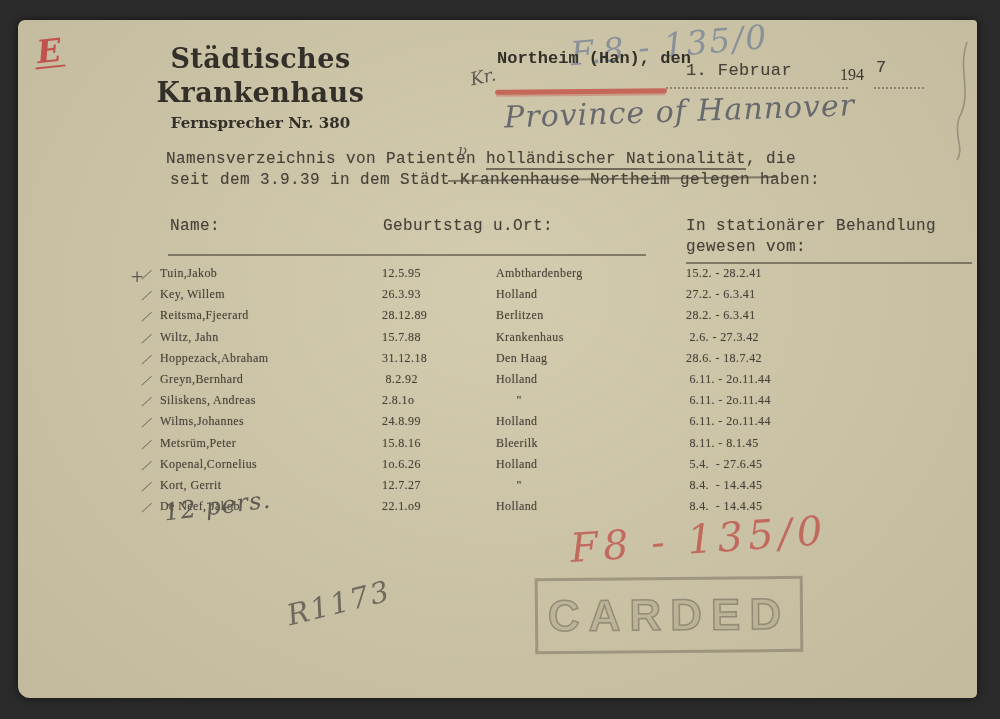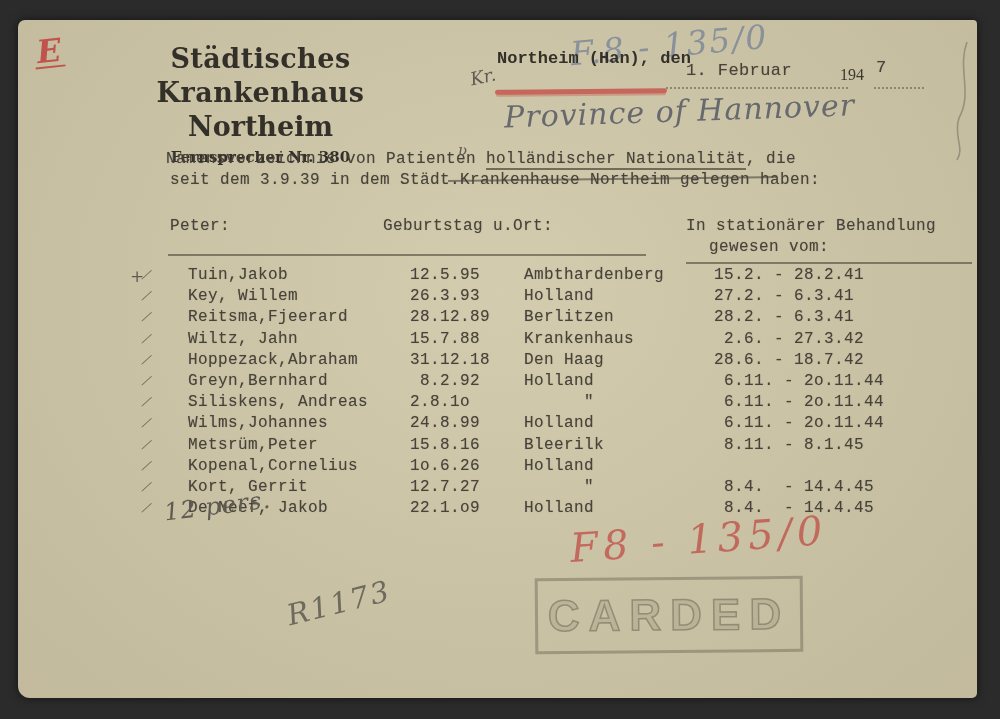--- a/index.html
+++ b/index.html
@@ -50,30 +50,30 @@
   .intro2{left:152px;top:151px;}
   .u-pencil{border-bottom:2px solid rgba(74,69,58,0.7);}
   .caret{left:440px;top:121px;font-size:15px;color:#5f5b52;}
   .strike-line{left:430px;top:158px;width:328px;height:2px;background:rgba(74,69,58,0.6);
                transform:rotate(-0.7deg);}
 
   
   .h-name{left:152px;top:197px;}
   .h-birth{left:365px;top:197px;}
   .h-treat1{left:668px;top:197px;}
-  .h-treat2{left:668px;top:218px;margin-left:23px;}
+  .h-treat2{left:668px;top:218px;}
   .rule-left{left:150px;top:234px;width:478px;border-bottom:2px solid rgba(62,58,48,0.55);}
   .rule-right{left:668px;top:242px;width:286px;border-bottom:2px solid rgba(62,58,48,0.55);}
 
   
   .rows{left:0;top:246px;width:959px;}
   .row{position:relative;height:21.2px;}
   .row span{position:absolute;top:0;}
-  .c{font-family:Liberation Mono, monospace;font-size:16px;
-     color:#47433a;letter-spacing:0.4px;white-space:pre;text-shadow:0 0 1px rgba(70,64,52,0.35);margin-left:28px;}
+  .c{font-family:Liberation Serif, serif;font-size:12px;
+     color:#47433a;letter-spacing:0.4px;white-space:pre;text-shadow:0 0 1px rgba(70,64,52,0.35);}
   .premark{left:112px;color:#5f5b52;font-size:17px;}
   .tick{left:128px;color:#6b665b;font-size:15px;font-style:italic;transform:rotate(8deg);}
   .name{left:142px;}
   .birth{left:364px;}
   .place{left:478px;}
   .dates{left:668px;text-align:right;}
 
   
   .persons{left:146px;top:472px;font-size:24px;transform:rotate(-7deg);letter-spacing:1px;}
   .red-ref{left:552px;top:496px;font-size:40px;transform:rotate(-4deg);letter-spacing:5px;opacity:0.8;}
@@ -88,21 +88,20 @@
 </head>
 <body>
 
 <div class="stage">
   <div class="paper">
 
     <div class="abs red-e hand redpencil">E</div>
 
     <div class="abs letterhead">
       <div class="fraktur lh1">Städtisches Krankenhaus</div>
-      <div class="fraktur lh2">Northeim</div>
       <div class="fraktur lh3">Fernsprecher Nr. 380</div>
     </div>
 
     <div class="abs blue-ref hand bluepencil">F.8 - 135/0</div>
 
     <div class="abs kr hand pencil">Kr.</div>
     <div class="abs dl-place fraktur">Northeim (Han), den</div>
     <div class="abs dl-date type">1. Februar</div>
     <div class="abs dl-year">194</div>
     <div class="abs dl-year7 type">7</div>
@@ -113,21 +112,21 @@
 
     <svg class="abs squiggle" width="34" height="125">
       <path d="M24,4 C14,30 30,55 16,80 C10,98 22,110 14,122" fill="none" stroke="rgba(95,91,82,0.45)" stroke-width="1.6"></path>
     </svg>
 
     <div class="abs intro1 type"><span>Namensverzeichnis von Patienten </span><span class="u-pencil">holländischer Nationalität</span><span>, die</span></div>
     <div class="abs caret hand">ʋ</div>
     <div class="abs intro2 type">seit dem 3.9.39 in dem Städt.Krankenhause Northeim gelegen haben:</div>
     <div class="abs strike-line"></div>
 
-    <div class="abs h-name type">Peter:</div>
+    <div class="abs h-name type">Name:</div>
     <div class="abs h-birth type">Geburtstag u.Ort:</div>
     <div class="abs h-treat1 type">In stationärer Behandlung</div>
     <div class="abs h-treat2 type">gewesen vom:</div>
     <div class="abs rule-left"></div>
     <div class="abs rule-right"></div>
 
     <div class="abs rows" id="rows">
       <div class="row">
         <span class="premark hand">+</span>
         <span class="tick">∕</span>
@@ -208,20 +207,21 @@
         <span class="c place">Bleerilk</span>
         <span class="c dates"> 8.11. - 8.1.45</span>
       </div>
 
       <div class="row">
         <span class="premark hand"></span>
         <span class="tick">∕</span>
         <span class="c name">Kopenal,Cornelius</span>
         <span class="c birth">1o.6.26</span>
         <span class="c place">Holland</span>
+        <span class="c dates"> 5.4.  - 27.6.45</span>
       </div>
 
       <div class="row">
         <span class="premark hand"></span>
         <span class="tick">∕</span>
         <span class="c name">Kort, Gerrit</span>
         <span class="c birth">12.7.27</span>
         <span class="c place">      "</span>
         <span class="c dates"> 8.4.  - 14.4.45</span>
       </div>

